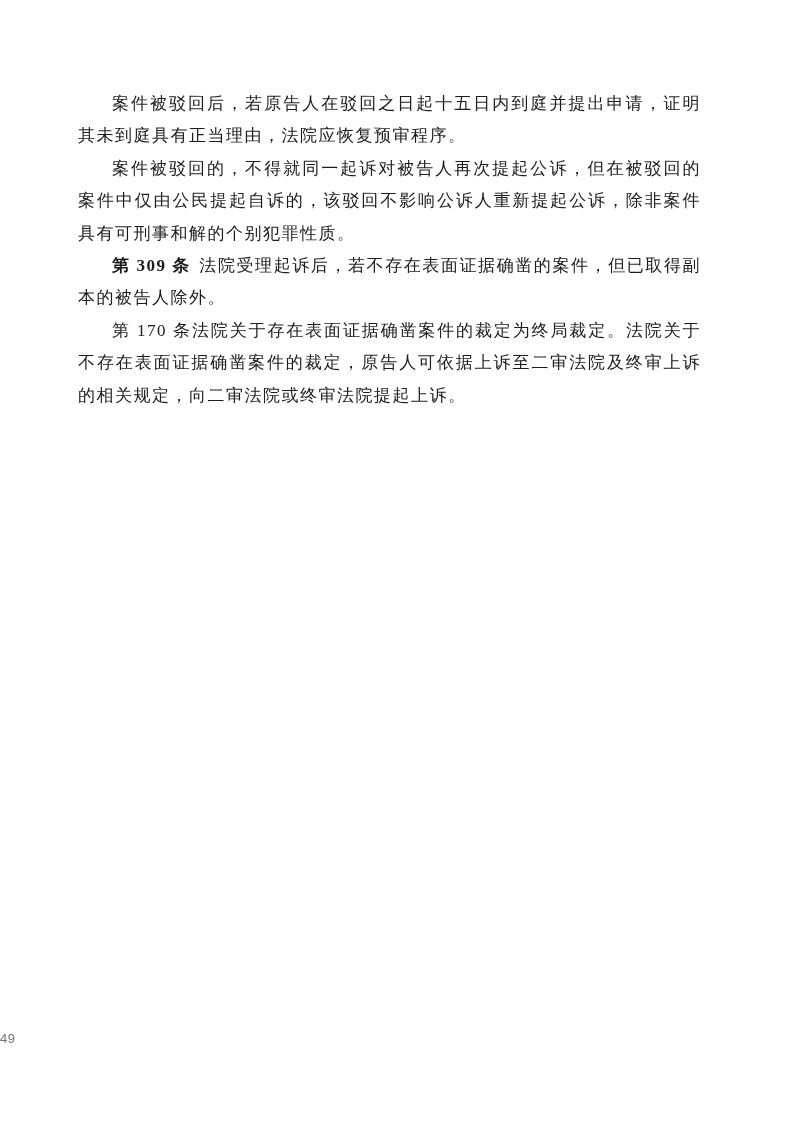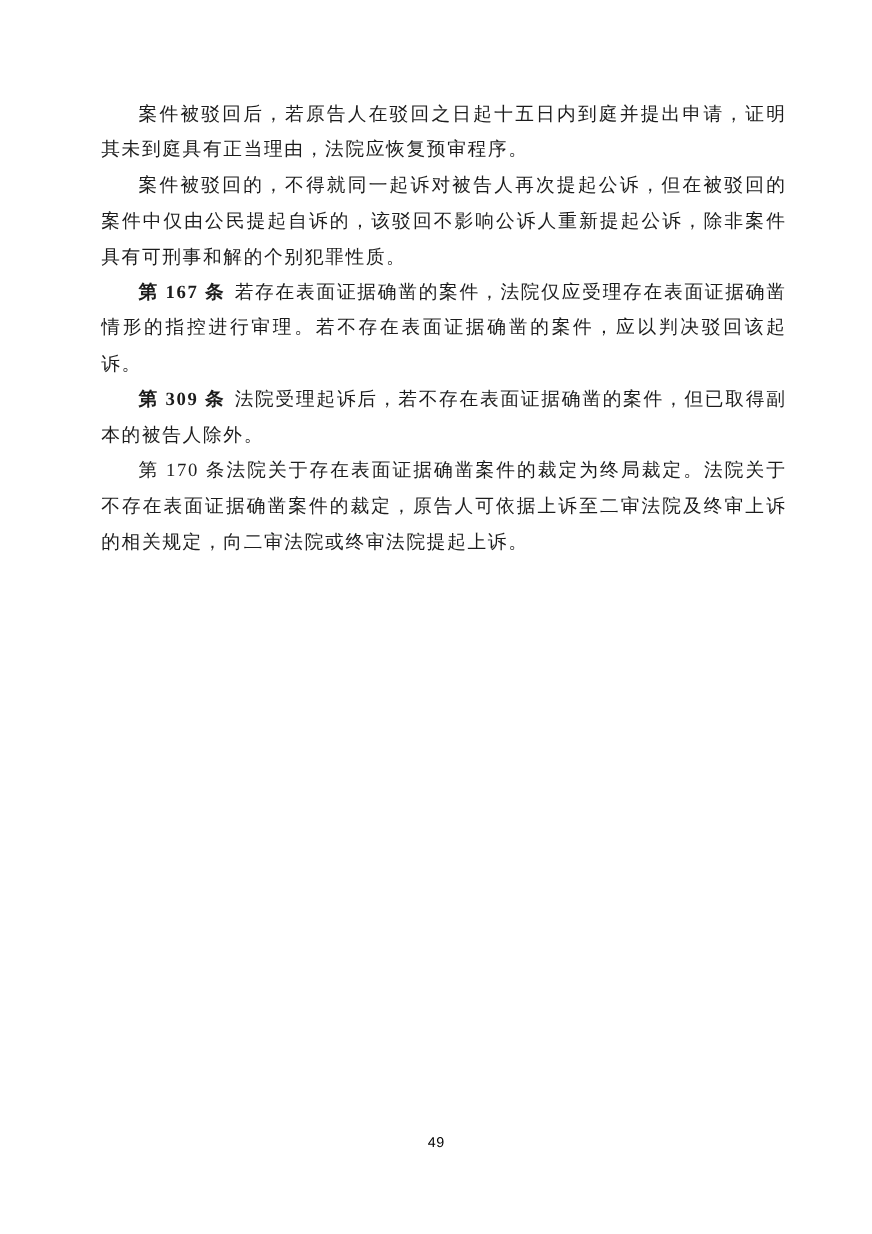--- a/index.html
+++ b/index.html
@@ -10,21 +10,21 @@
   .page {
     position: relative;
     width: 793px;
     height: 1122px;
     background: #ffffff;
     overflow: hidden;
     font-family: "Liberation Serif", serif;
   }
   .text-block {
     position: absolute;
-    left: 92px;
+    left: 78px;
     top: 88px;
     width: 623px;
     color: #1c1c1c;
     font-size: 17px;
     line-height: 32.4px;
     letter-spacing: 1.5px;
     text-align: justify;
     text-justify: inter-ideograph;
   }
   p.para {
@@ -36,39 +36,38 @@
     font-weight: bold;
   }
   .para-label:not(:empty) {
     margin-right: 0.5em;
   }
   .footer {
     position: absolute;
     top: 1031px;
     left: 0;
     width: 100%;
-    text-align: center;
+    text-align: left;
     font-family: "Liberation Sans", sans-serif;
     font-size: 13px;
-    color: #000000;
+    color: #737373;
     letter-spacing: 0.5px;
   }
 </style>
 </head>
 <body>
 
 <div class="page">
 
   <div class="text-block">
 
     <p class="para"><b class="para-label"></b><span>案件被驳回后，若原告人在驳回之日起十五日内到庭并提出申请，证明其未到庭具有正当理由，法院应恢复预审程序。</span></p>
 
     <p class="para"><b class="para-label"></b><span>案件被驳回的，不得就同一起诉对被告人再次提起公诉，但在被驳回的案件中仅由公民提起自诉的，该驳回不影响公诉人重新提起公诉，除非案件具有可刑事和解的个别犯罪性质。</span></p>
 
-    <p class="para"><b class="para-label">第 167 条</b><span>若存在表面证据确凿的案件，法院仅应受理存在表面证据确凿情形的指控进行审理。若不存在表面证据确凿的案件，应以判决驳回该起诉。</span></p>
 
     <p class="para"><b class="para-label">第 309 条</b><span>法院受理起诉后，若不存在表面证据确凿的案件，但已取得副本的被告人除外。</span></p>
 
 
     <p class="para"><b class="para-label"></b><span>第 170 条法院关于存在表面证据确凿案件的裁定为终局裁定。法院关于不存在表面证据确凿案件的裁定，原告人可依据上诉至二审法院及终审上诉的相关规定，向二审法院或终审法院提起上诉。</span></p>
 
 
 
 
   </div>

